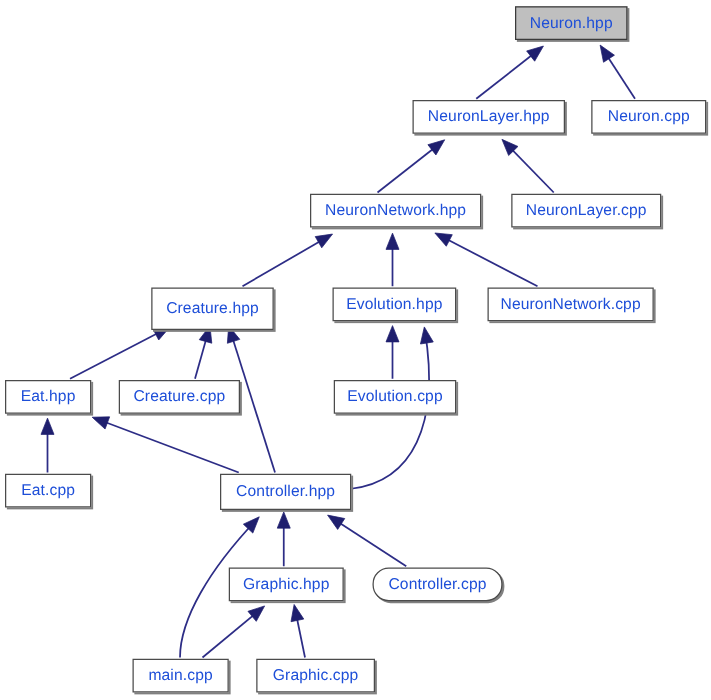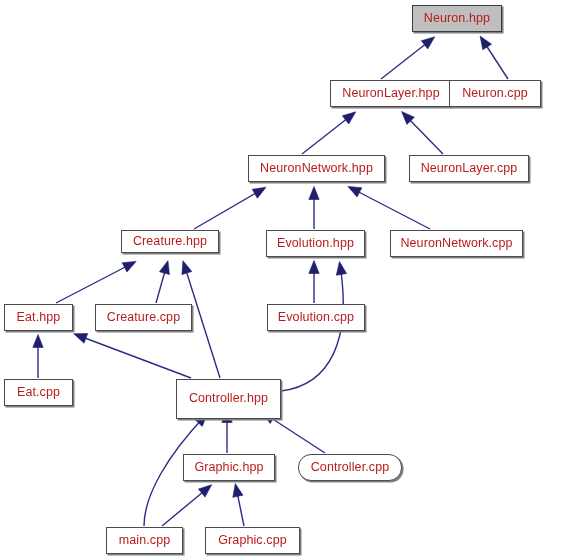--- a/index.html
+++ b/index.html
@@ -35,21 +35,21 @@
   .node-box {
     position: absolute;
     box-sizing: border-box;
     border: 1px solid #4b4b4b;
     background: #ffffff;
     box-shadow: 1.5px 1.5px 0 0 #808080;
     display: flex;
     align-items: center;
     justify-content: center;
     font-size: 12.5px;
-    color: #b91c1c;
+    color: #1d4ed8;
     white-space: nowrap;
     letter-spacing: 0.1px;
   }
   .node-box.node-current {
     background: #bfbfbf;
     border: 1px solid #3a3a3a;
   }
   .node-label {
     line-height: 1;
     padding-bottom: 1px;
@@ -103,51 +103,51 @@
       </g>
   </svg>
 
   <div id="nodes-layer">
       <div class="node-box node-current" style="left: 412px; top: 5px; width: 90px; height: 27px;">
         <span class="node-label">Neuron.hpp</span>
       </div>
       <div class="node-box" style="left: 330px; top: 80px; width: 122px; height: 27px;">
         <span class="node-label">NeuronLayer.hpp</span>
       </div>
-      <div class="node-box" style="left: 449px; top: 80px; width: 92px; height: 27px; text-align: center;">
+      <div class="node-box" style="left: 473px; top: 80px; width: 92px; height: 27px; text-align: center;">
         <span class="node-label">Neuron.cpp</span>
       </div>
       <div class="node-box" style="left: 248px; top: 155px; width: 137px; height: 27px;">
         <span class="node-label">NeuronNetwork.hpp</span>
       </div>
       <div class="node-box" style="left: 409px; top: 155px; width: 120px; height: 27px;">
         <span class="node-label">NeuronLayer.cpp</span>
       </div>
-      <div class="node-box" style="left: 121px; top: 230px; width: 98px; height: 23px; justify-content: center;">
+      <div class="node-box" style="left: 121px; top: 230px; width: 98px; height: 34px; justify-content: center;">
         <span class="node-label">Creature.hpp</span>
       </div>
       <div class="node-box" style="left: 266px; top: 230px; width: 99px; height: 27px;">
         <span class="node-label">Evolution.hpp</span>
       </div>
       <div class="node-box" style="left: 390px; top: 230px; width: 133px; height: 27px;">
         <span class="node-label">NeuronNetwork.cpp</span>
       </div>
       <div class="node-box" style="left: 4px; top: 304px; width: 69px; height: 27px;">
         <span class="node-label">Eat.hpp</span>
       </div>
       <div class="node-box" style="left: 95px; top: 304px; width: 97px; height: 27px;">
         <span class="node-label">Creature.cpp</span>
       </div>
       <div class="node-box" style="left: 267px; top: 304px; width: 98px; height: 27px; text-align: center;">
         <span class="node-label">Evolution.cpp</span>
       </div>
       <div class="node-box" style="left: 4px; top: 379px; width: 69px; height: 27px;">
         <span class="node-label">Eat.cpp</span>
       </div>
-      <div class="node-box" style="left: 176px; top: 379px; width: 105px; height: 40px;">
+      <div class="node-box" style="left: 176px; top: 379px; width: 105px; height: 29px;">
         <span class="node-label">Controller.hpp</span>
       </div>
       <div class="node-box" style="left: 183px; top: 454px; width: 92px; height: 27px;">
         <span class="node-label">Graphic.hpp</span>
       </div>
       <div class="node-box" style="left: 298px; top: 454px; width: 104px; height: 27px; border-radius: 13px;">
         <span class="node-label">Controller.cpp</span>
       </div>
       <div class="node-box" style="left: 106px; top: 527px; width: 77px; height: 27px;">
         <span class="node-label">main.cpp</span>

